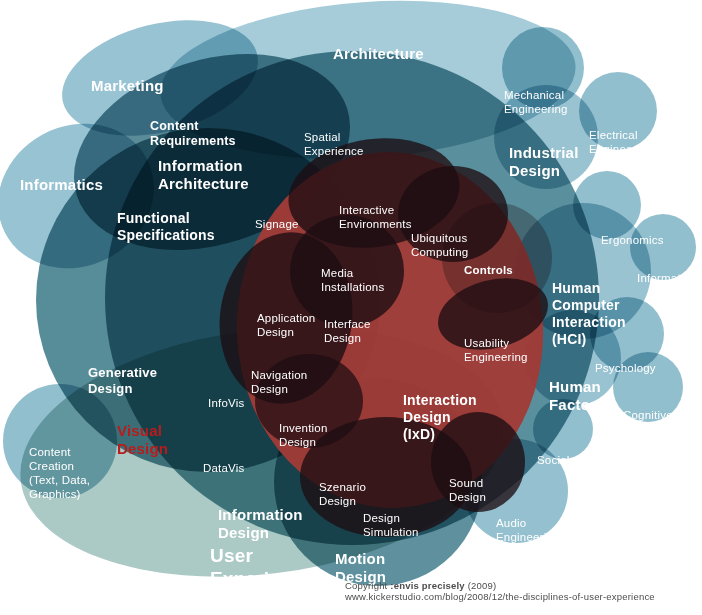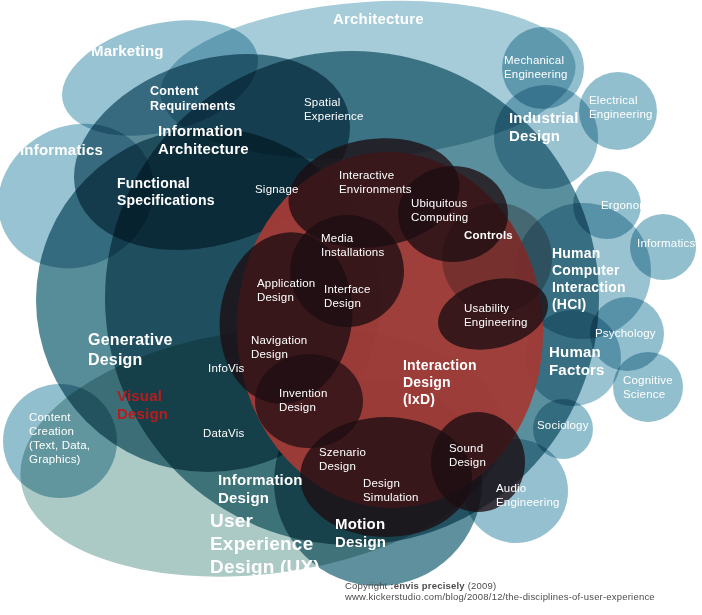--- a/index.html
+++ b/index.html
@@ -5,21 +5,21 @@
   html,body{margin:0;padding:0;background:#ffffff;}
   .stage{
     position:relative;width:702px;height:615px;overflow:hidden;
     background:#ffffff;font-family:"Liberation Sans",sans-serif;
   }
   .stage svg{position:absolute;left:0;top:0;}
   .blend{mix-blend-mode:multiply;}
   #labels{position:absolute;left:0;top:0;width:702px;height:615px;}
   .lbl{
     position:absolute;color:#ffffff;white-space:pre;line-height:1.22;
-    font-family:"Liberation Sans",sans-serif;letter-spacing:.2px;
+    font-family:"Liberation Sans",sans-serif;letter-spacing:.2px;margin-top:35px;
   }
   .footer{
     position:absolute;left:345px;top:580px;width:350px;
     font-size:9.5px;line-height:1.18;color:#4d4d4d;letter-spacing:.2px;
   }
   .footer b{font-weight:bold;}
 </style>
 </head>
 <body>
 
@@ -99,21 +99,21 @@
 Installations</div>
       <div class="lbl" style="left: 257px; top: 276px; font-size: 11.5px; font-weight: normal; color: rgb(255, 255, 255);">Application
 Design</div>
       <div class="lbl" style="left: 324px; top: 282px; font-size: 11.5px; font-weight: normal; color: rgb(255, 255, 255);">Interface
 Design</div>
       <div class="lbl" style="left: 464px; top: 301px; font-size: 11.5px; font-weight: normal; color: rgb(255, 255, 255);">Usability
 Engineering</div>
       <div class="lbl" style="left: 595px; top: 326px; font-size: 11.5px; font-weight: normal; color: rgb(255, 255, 255);">Psychology</div>
       <div class="lbl" style="left: 251px; top: 333px; font-size: 11.5px; font-weight: normal; color: rgb(255, 255, 255);">Navigation
 Design</div>
-      <div class="lbl" style="left: 88px; top: 330px; font-size: 16px; font-weight: bold; color: rgb(255, 255, 255);">Generative
+      <div class="lbl" style="left: 88px; top: 330px; font-size: 13px; font-weight: bold; color: rgb(255, 255, 255);">Generative
 Design</div>
       <div class="lbl" style="left: 208px; top: 361px; font-size: 11.5px; font-weight: normal; color: rgb(255, 255, 255);">InfoVis</div>
       <div class="lbl" style="left: 403px; top: 357px; font-size: 14px; font-weight: bold; color: rgb(255, 255, 255);">Interaction
 Design
 (IxD)</div>
       <div class="lbl" style="left: 549px; top: 343px; font-size: 15px; font-weight: bold; color: rgb(255, 255, 255);">Human
 Factors</div>
       <div class="lbl" style="left: 117px; top: 387px; font-size: 15px; font-weight: bold; color: #b91c1c;">Visual
 Design</div>
       <div class="lbl" style="left: 279px; top: 386px; font-size: 11.5px; font-weight: normal; color: rgb(255, 255, 255);">Invention

